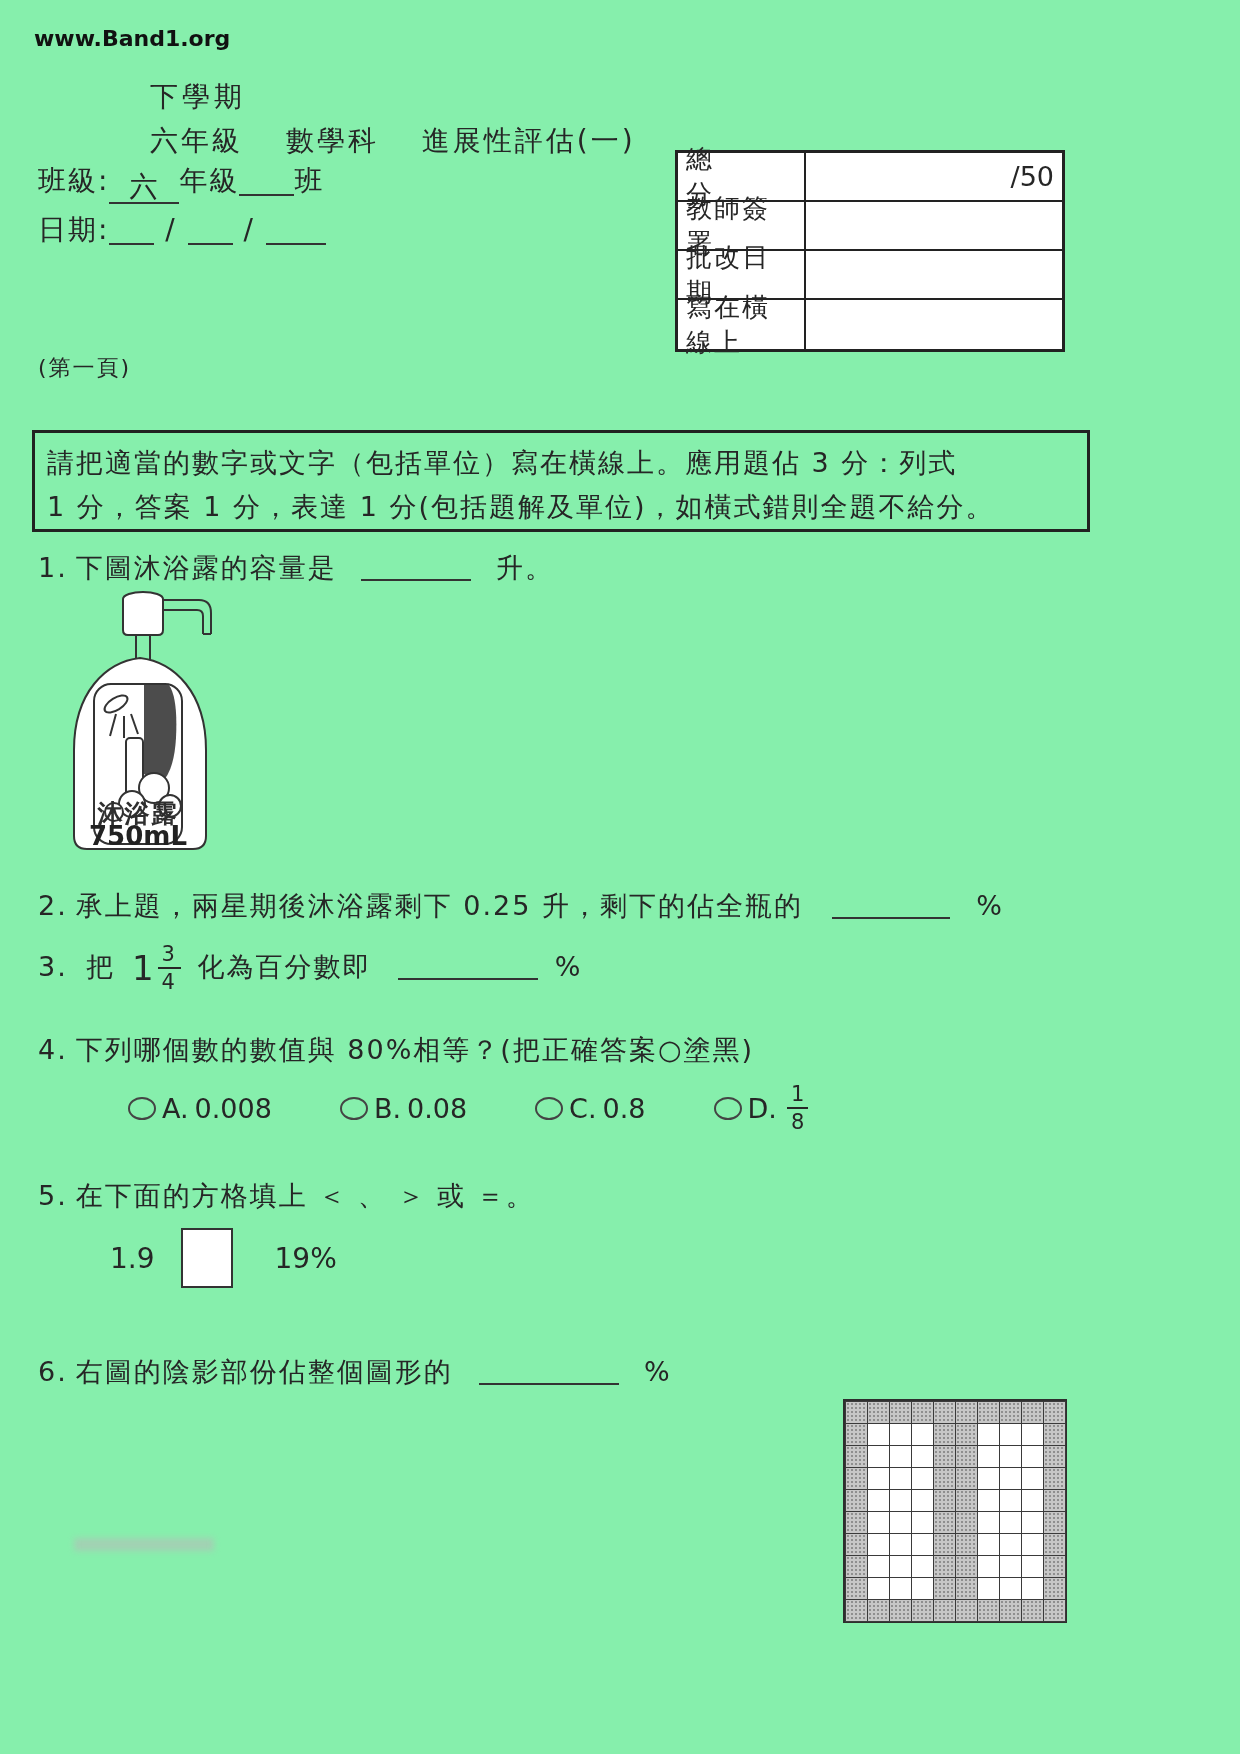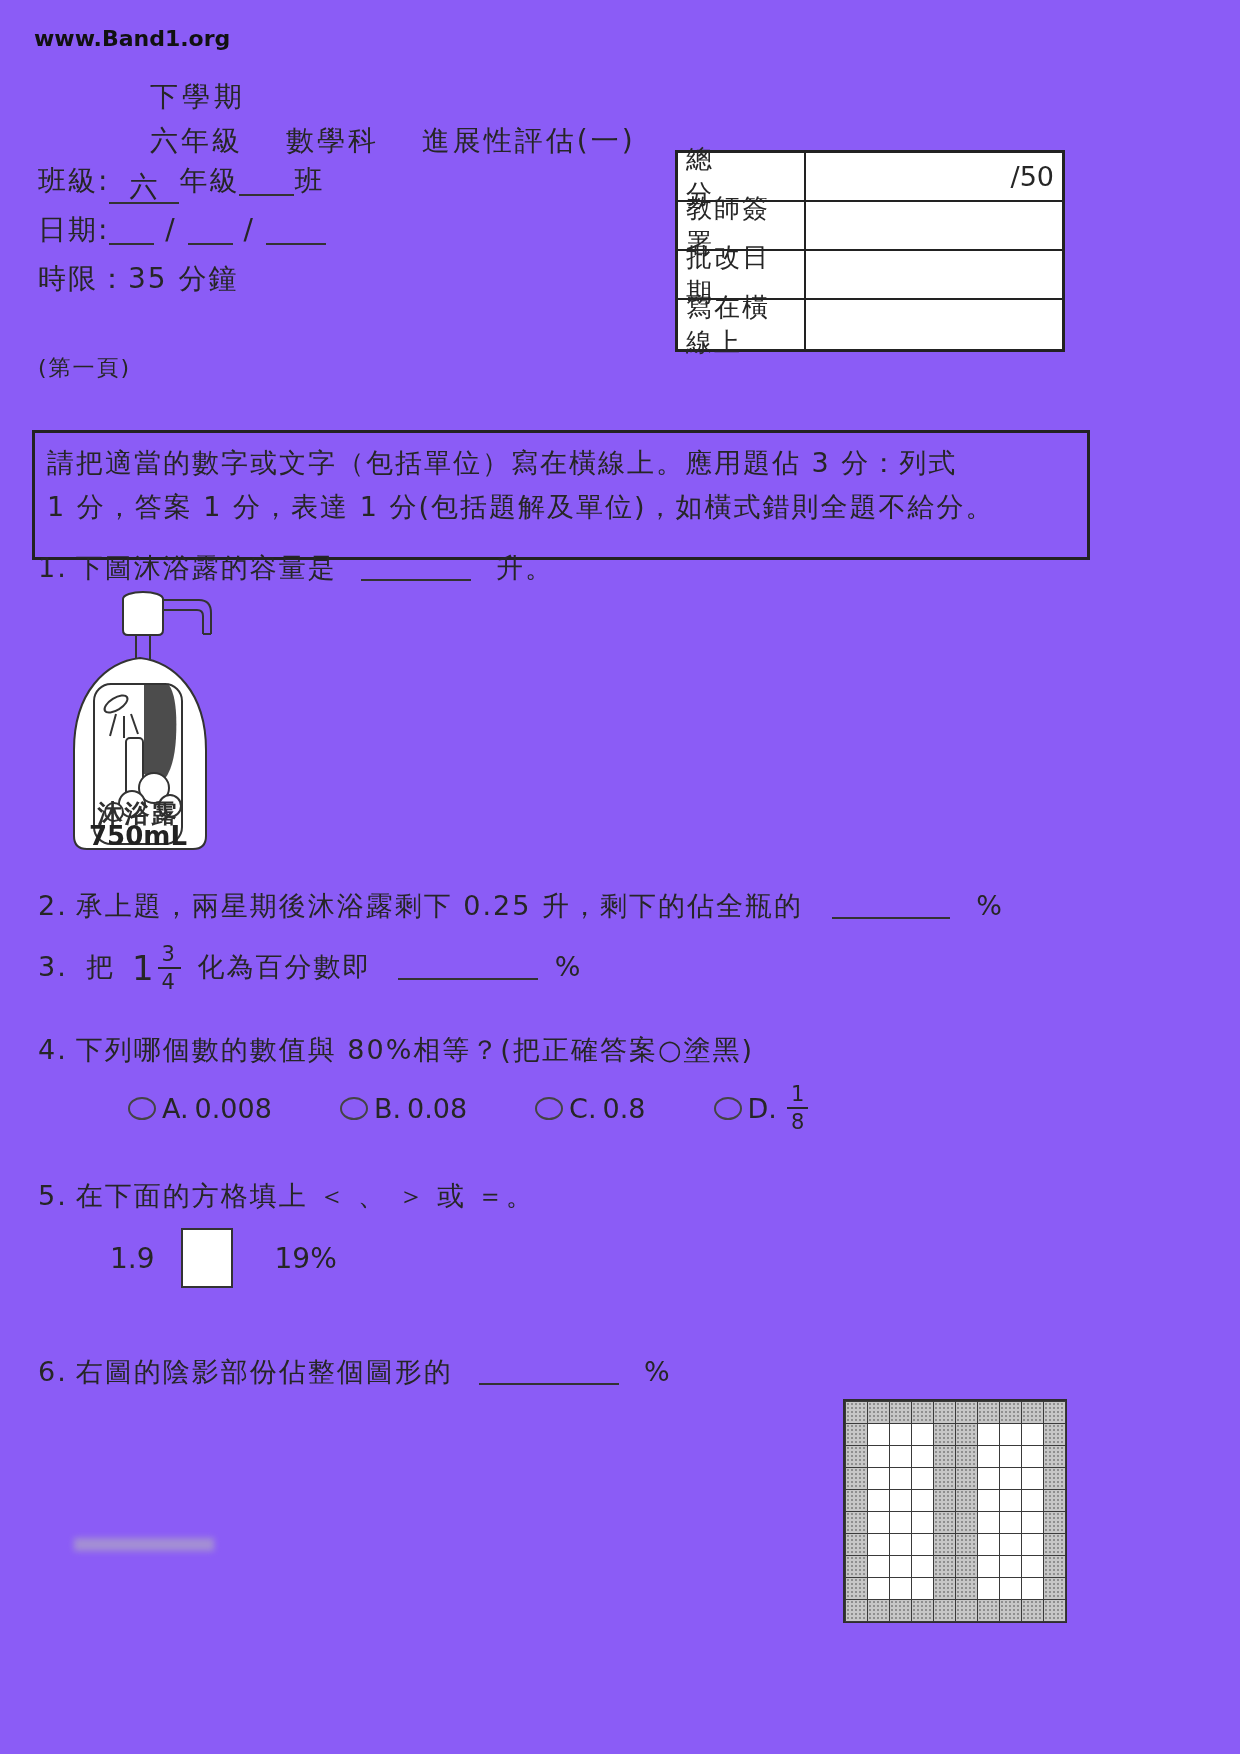--- a/index.html
+++ b/index.html
@@ -1,17 +1,17 @@
 <!DOCTYPE html>
 <html><head>
 <meta charset="utf-8">
 <style>
   html,body{margin:0;padding:0;background:#e8e8e8;}
   .page{
-    position:relative;width:1240px;height:1754px;background:#8b5cf6;
+    position:relative;width:1240px;height:1754px;background:#86efac;
     font-family:"DejaVu Sans",sans-serif;color:#262626;overflow:hidden;
   }
   .abs{position:absolute;}
   .cn{letter-spacing:2px;}
   
   .watermark{left:34px;top:26px;font-size:22px;font-weight:600;color:#111;letter-spacing:0;}
   
   .title-block{left:150px;top:78px;width:700px;text-align:left;}
   .title-line1{font-size:28px;letter-spacing:4px;}
   .title-line2{font-size:28px;letter-spacing:3px;margin-top:6px;}
@@ -23,21 +23,21 @@
   
   .score-table{left:675px;top:150px;width:384px;border:3px solid #222;display:grid;
     grid-template-columns:128px 1fr;grid-auto-rows:49px;background:#fff;}
   .score-table .cell{border-right:2px solid #222;border-bottom:2px solid #222;
     display:flex;align-items:center;padding:0 8px;font-size:26px;letter-spacing:2px;}
   .score-table .cell:nth-last-child(-n+2){border-bottom:none;}
   .score-table .val{border-right:none;justify-content:flex-end;font-size:27px;letter-spacing:0;}
   
   .pageno{left:38px;top:353px;font-size:22px;}
   
-  .instructions{left:32px;top:430px;width:1028px;border:3px solid #222;padding:8px 12px 28px 12px;
+  .instructions{left:32px;top:430px;width:1028px;border:3px solid #222;padding:8px 12px 0 12px;
     font-size:27px;line-height:44px;}
   
   .q{font-size:27px;}
   .q .num{margin-right:8px;}
   .ansline{display:inline-block;border-bottom:2px solid #333;height:26px;vertical-align:-4px;}
   .q1{left:38px;top:550px;}
   .q2{left:38px;top:888px;}
   .q3{left:38px;top:942px;}
   .q4{left:38px;top:1032px;text-align:right;}
   .q5{left:38px;top:1178px;}
@@ -80,21 +80,20 @@
     <div class="title-line2 cn">六年級　 數學科 　進展性評估(一)</div>
   </div>
 
   <div class="abs info cn">
     <div>
       <span>班級:</span><span class="blank w70 blank-grade">六</span><span>年級</span><span class="blank w55"></span><span>班</span>
     </div>
     <div>
       <span>日期:</span><span class="blank w45"></span> <span>/</span> <span class="blank w45"></span> <span>/</span> <span class="blank w60"></span>
     </div>
-    <div>時限：35 分鐘</div>
   </div>
 
   <div class="abs pageno cn">(第一頁)</div>
 
   <div class="abs score-table">
     <div class="cell cn">總　　分</div>
     <div class="cell val">/50</div>
     <div class="cell cn">教師簽署</div>
     <div class="cell val"></div>
     <div class="cell cn">批改日期</div>

